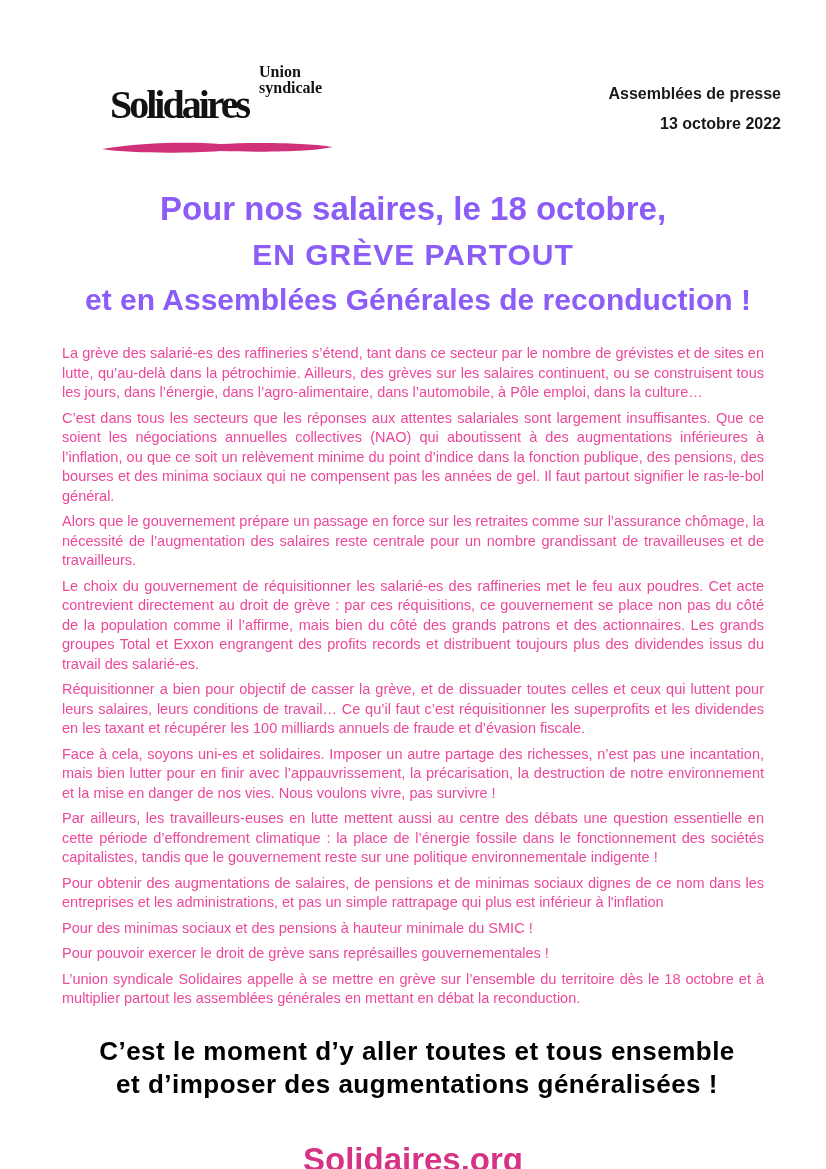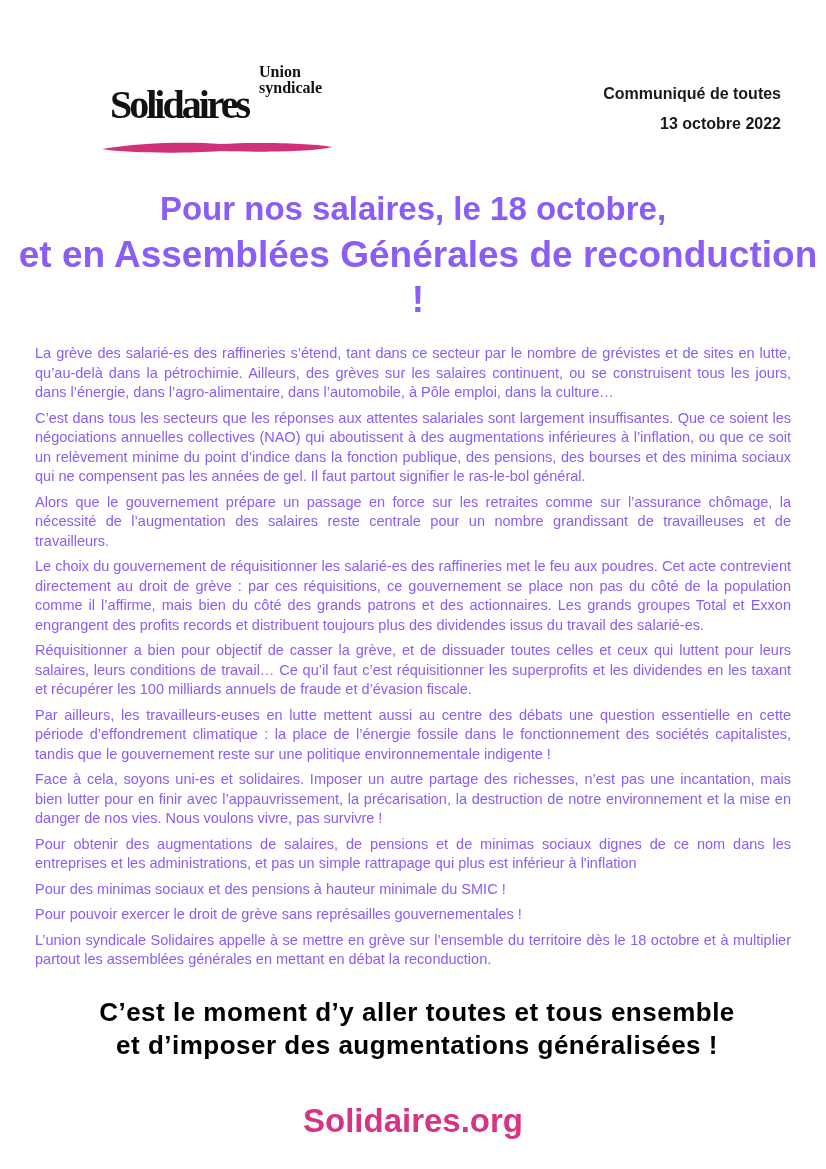--- a/index.html
+++ b/index.html
@@ -59,30 +59,30 @@
   
   .title {
     margin-top: 24px;
     text-align: center;
     color: #8b5cf6;
     font-weight: 700;
     letter-spacing: 0px;
   }
   .title-line-1 { font-size: 33px; line-height: 46px; }
   .title-line-2 { font-size: 30px; line-height: 45px; letter-spacing: 1px; }
-  .title-line-3 { font-size: 37px; line-height: 45px; margin-left: 10px; }
+  .title-line-3 { font-size: 30px; line-height: 45px; margin-left: 10px; }
 
   
   .body-text {
     margin-top: 22px;
-    padding: 0 35px;
+    padding: 0 62px;
     font-size: 14.5px;
     line-height: 19.5px;
     text-align: justify;
-    color: #8b5cf6;
+    color: #ec4899;
   }
   .body-text p { margin: 0 0 6px 0; }
 
   
   .closing {
     margin-top: 26px;
     text-align: center;
     font-weight: 700;
     color: #000000;
     margin-left: 8px;
@@ -108,38 +108,39 @@
       <div class="logo-tagline">
         <div>Union</div>
         <div>syndicale</div>
       </div>
       <div class="logo-name">Solidaires</div>
       <svg class="logo-underline" width="236" height="18" viewBox="0 0 236 18">
         <path d="M2 11 C 40 4.5, 90 3.5, 120 6 C 168 3.5, 214 5.5, 233 9 C 214 13.5, 168 14.5, 120 13 C 86 15.5, 30 15.5, 2 11 Z" fill="#d03178"></path>
       </svg>
     </div>
     <div class="header-right">
-      <div class="press-label">Communiqué de toutes</div>
+      <div class="press-label">Assemblées de presse</div>
       <div class="date">13 octobre 2022</div>
     </div>
   </div>
 
   <div class="title">
     <div class="title-line-1">Pour nos salaires, le 18 octobre,</div>
+    <div class="title-line-2">EN GRÈVE PARTOUT</div>
     <div class="title-line-3">et en Assemblées Générales de reconduction !</div>
   </div>
 
   <div class="body-text">
     <p>La grève des salarié-es des raffineries s’étend, tant dans ce secteur par le nombre de grévistes et de sites en lutte, qu’au-delà dans la pétrochimie. Ailleurs, des grèves sur les salaires continuent, ou se construisent tous les jours, dans l’énergie, dans l’agro-alimentaire, dans l’automobile, à Pôle emploi, dans la culture…</p>
     <p>C’est dans tous les secteurs que les réponses aux attentes salariales sont largement insuffisantes. Que ce soient les négociations annuelles collectives (NAO) qui aboutissent à des augmentations inférieures à l’inflation, ou que ce soit un relèvement minime du point d’indice dans la fonction publique, des pensions, des bourses et des minima sociaux qui ne compensent pas les années de gel. Il faut partout signifier le ras-le-bol général.</p>
     <p>Alors que le gouvernement prépare un passage en force sur les retraites comme sur l’assurance chômage, la nécessité de l’augmentation des salaires reste centrale pour un nombre grandissant de travailleuses et de travailleurs.</p>
     <p>Le choix du gouvernement de réquisitionner les salarié-es des raffineries met le feu aux poudres. Cet acte contrevient directement au droit de grève : par ces réquisitions, ce gouvernement se place non pas du côté de la population comme il l’affirme, mais bien du côté des grands patrons et des actionnaires.  Les grands groupes Total et Exxon engrangent des profits records et distribuent toujours plus des dividendes issus du travail des salarié-es.</p>
     <p>Réquisitionner a bien pour objectif de casser la grève, et de dissuader toutes celles et ceux qui luttent pour leurs salaires, leurs conditions de travail… Ce qu’il faut c’est réquisitionner les superprofits et les dividendes en les taxant et récupérer les 100 milliards annuels de fraude et d’évasion fiscale.</p>
+    <p>Face à cela, soyons uni-es et solidaires. Imposer un autre partage des richesses, n’est pas une incantation, mais bien lutter pour en finir avec l’appauvrissement, la précarisation, la destruction de notre environnement et la mise en danger de nos vies. Nous voulons vivre, pas survivre !</p>
     <p>Par ailleurs, les travailleurs-euses en lutte mettent aussi au centre des débats une question essentielle en cette période d’effondrement climatique : la place de l’énergie fossile dans le fonctionnement des sociétés capitalistes, tandis que le gouvernement reste sur une politique environnementale indigente !</p>
-    <p>Face à cela, soyons uni-es et solidaires. Imposer un autre partage des richesses, n’est pas une incantation, mais bien lutter pour en finir avec l’appauvrissement, la précarisation, la destruction de notre environnement et la mise en danger de nos vies. Nous voulons vivre, pas survivre !</p>
     <p>Pour obtenir des augmentations de salaires, de pensions et de minimas sociaux dignes de ce nom dans les entreprises et les administrations, et pas un simple rattrapage qui plus est inférieur à l'inflation</p>
     <p>Pour des minimas sociaux et des pensions à hauteur minimale du SMIC !</p>
     <p>Pour pouvoir exercer le droit de grève sans représailles gouvernementales !</p>
     <p>L’union syndicale Solidaires appelle à se mettre en grève sur l’ensemble du territoire dès le 18 octobre et à multiplier partout les assemblées générales en mettant en débat la reconduction.</p>
   </div>
 
   <div class="closing">
     <div class="closing-line">C’est le moment d’y aller toutes et tous ensemble</div>
     <div class="closing-line">et d’imposer des augmentations généralisées !</div>
   </div>

